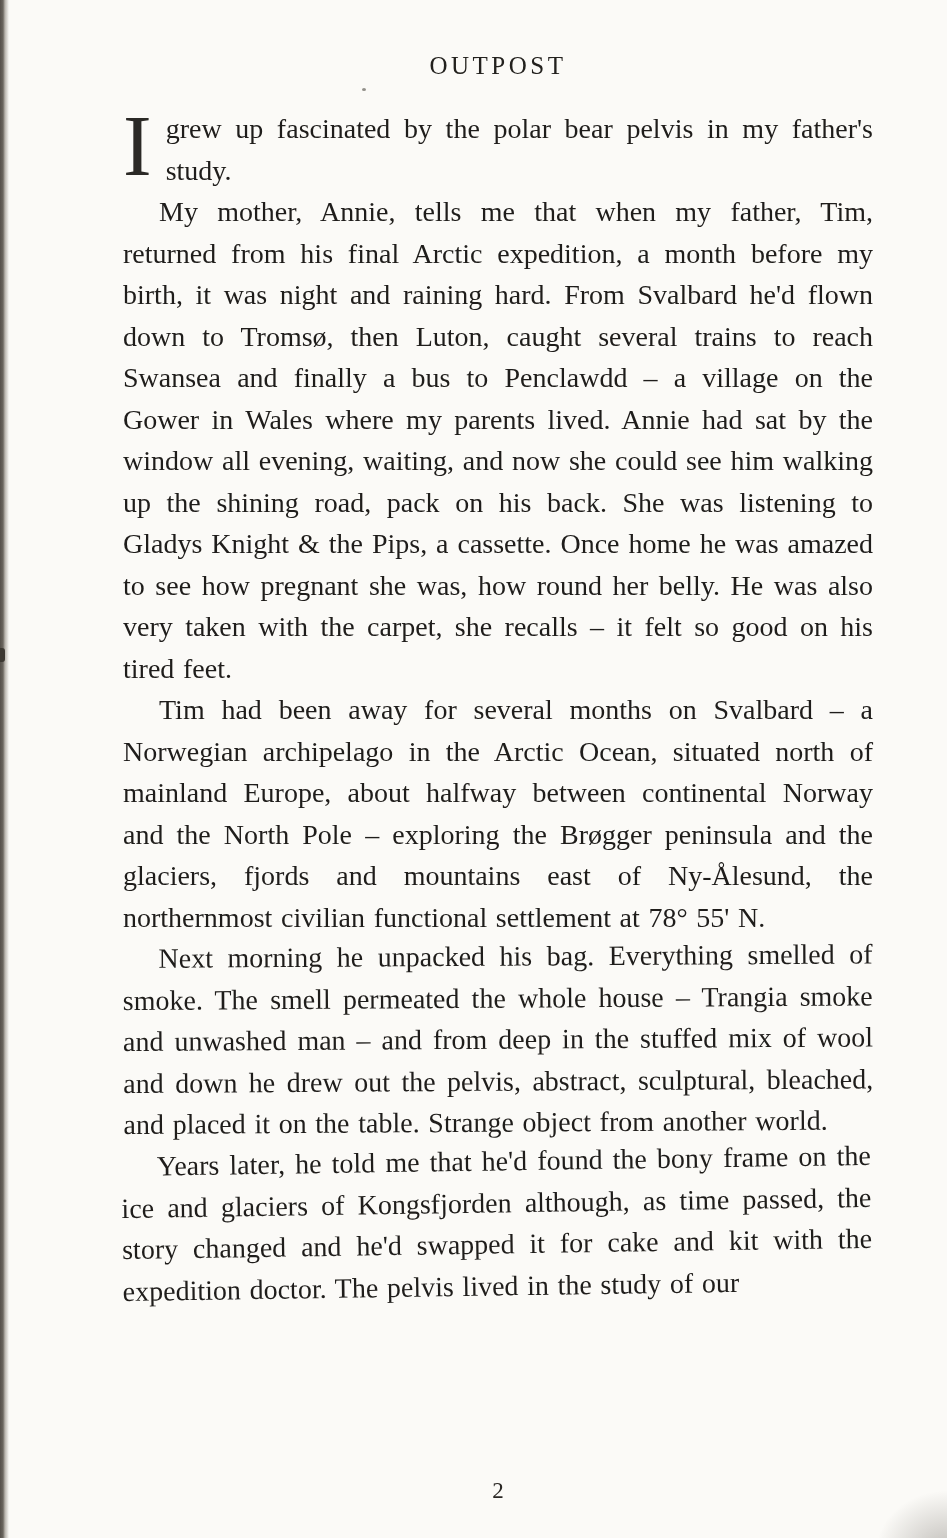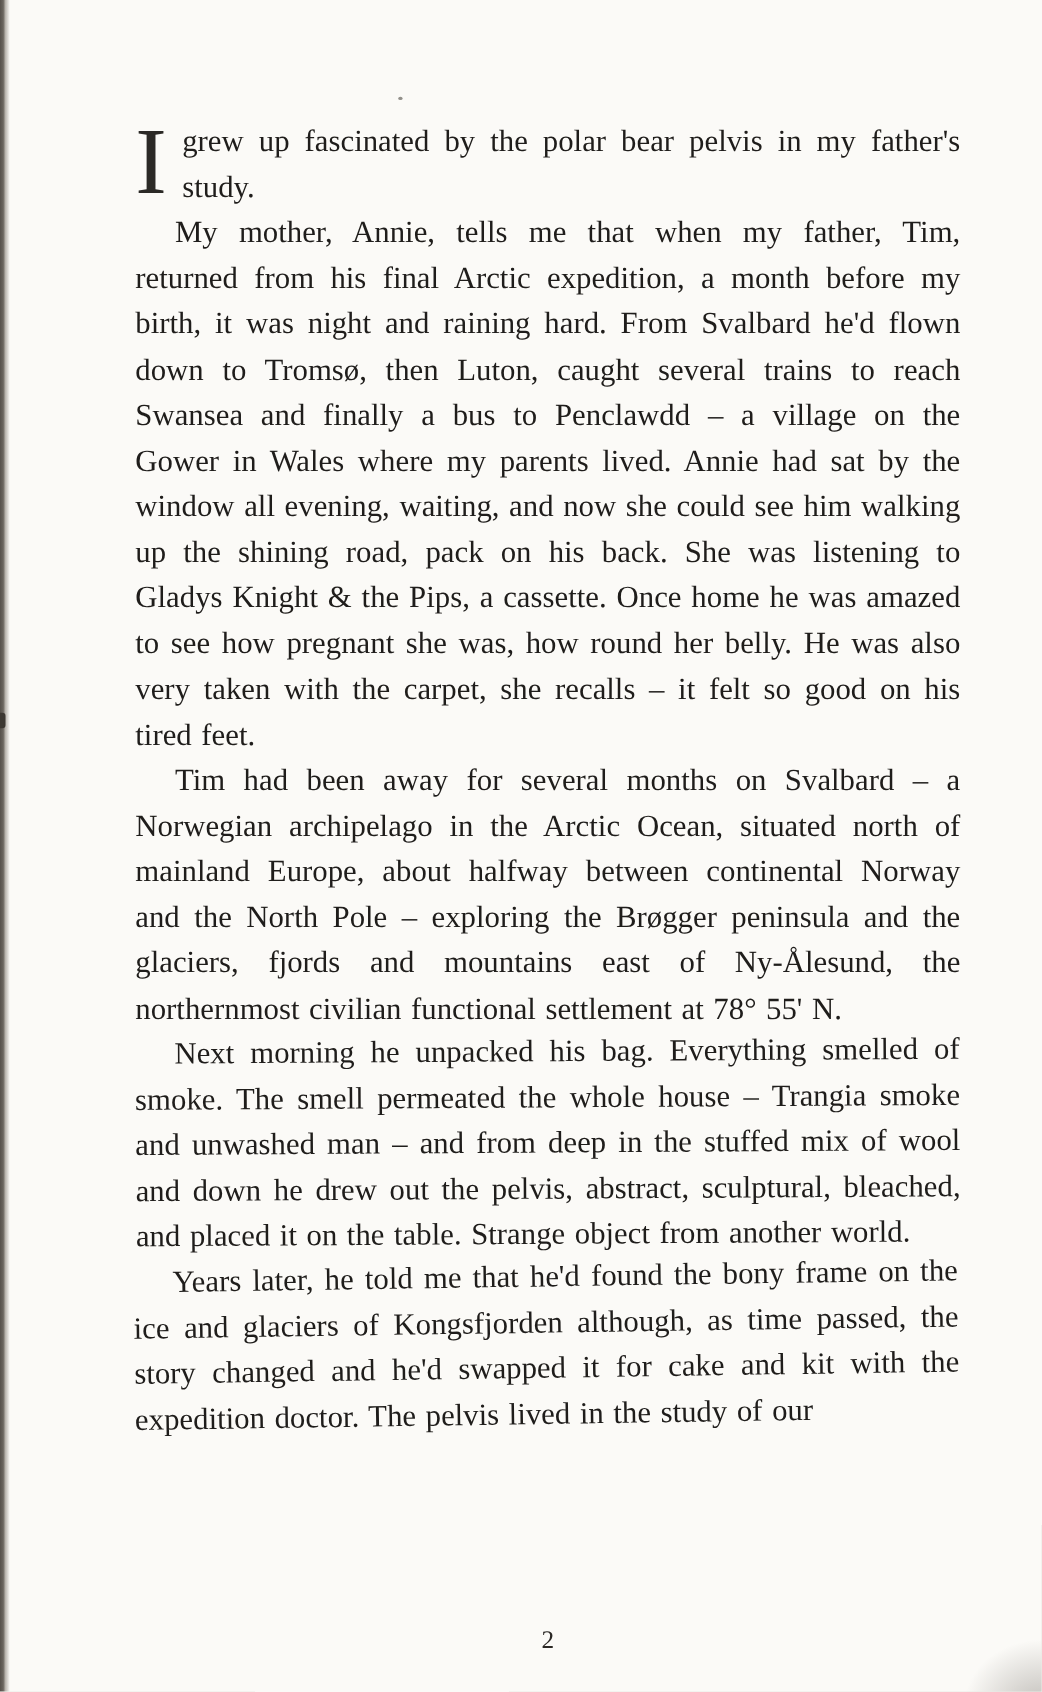--- a/index.html
+++ b/index.html
@@ -89,20 +89,21 @@
 </style>
 </head>
 <body>
 
 <div class="sheet">
 
   <div class="left-edge"></div>
   <div class="left-edge-nub"></div>
   <div class="corner-smudge"></div>
 
+  <div class="running-head">OUTPOST</div>
 
   <div class="scan-speck"></div>
 
   <div class="body-text">
 
     <p class="opening"><span class="dropcap">I</span><span>grew up fascinated by the polar bear pelvis in my father's study.</span></p>
 
     <p>My mother, Annie, tells me that when my father, Tim, returned from his final Arctic expedition, a month before my birth, it was night and raining hard. From Svalbard he'd flown down to Tromsø, then Luton, caught several trains to reach Swansea and finally a bus to Penclawdd – a village on the Gower in Wales where my parents lived. Annie had sat by the window all evening, waiting, and now she could see him walking up the shining road, pack on his back. She was listening to Gladys Knight &amp; the Pips, a cassette. Once home he was amazed to see how pregnant she was, how round her belly. He was also very taken with the carpet, she recalls – it felt so good on his tired feet.</p>
 
     <p>Tim had been away for several months on Svalbard – a Norwegian archipelago in the Arctic Ocean, situated north of mainland Europe, about halfway between continental Norway and the North Pole – exploring the Brøgger peninsula and the glaciers, fjords and mountains east of Ny-Ålesund, the northernmost civilian functional settlement at 78° 55' N.</p>

